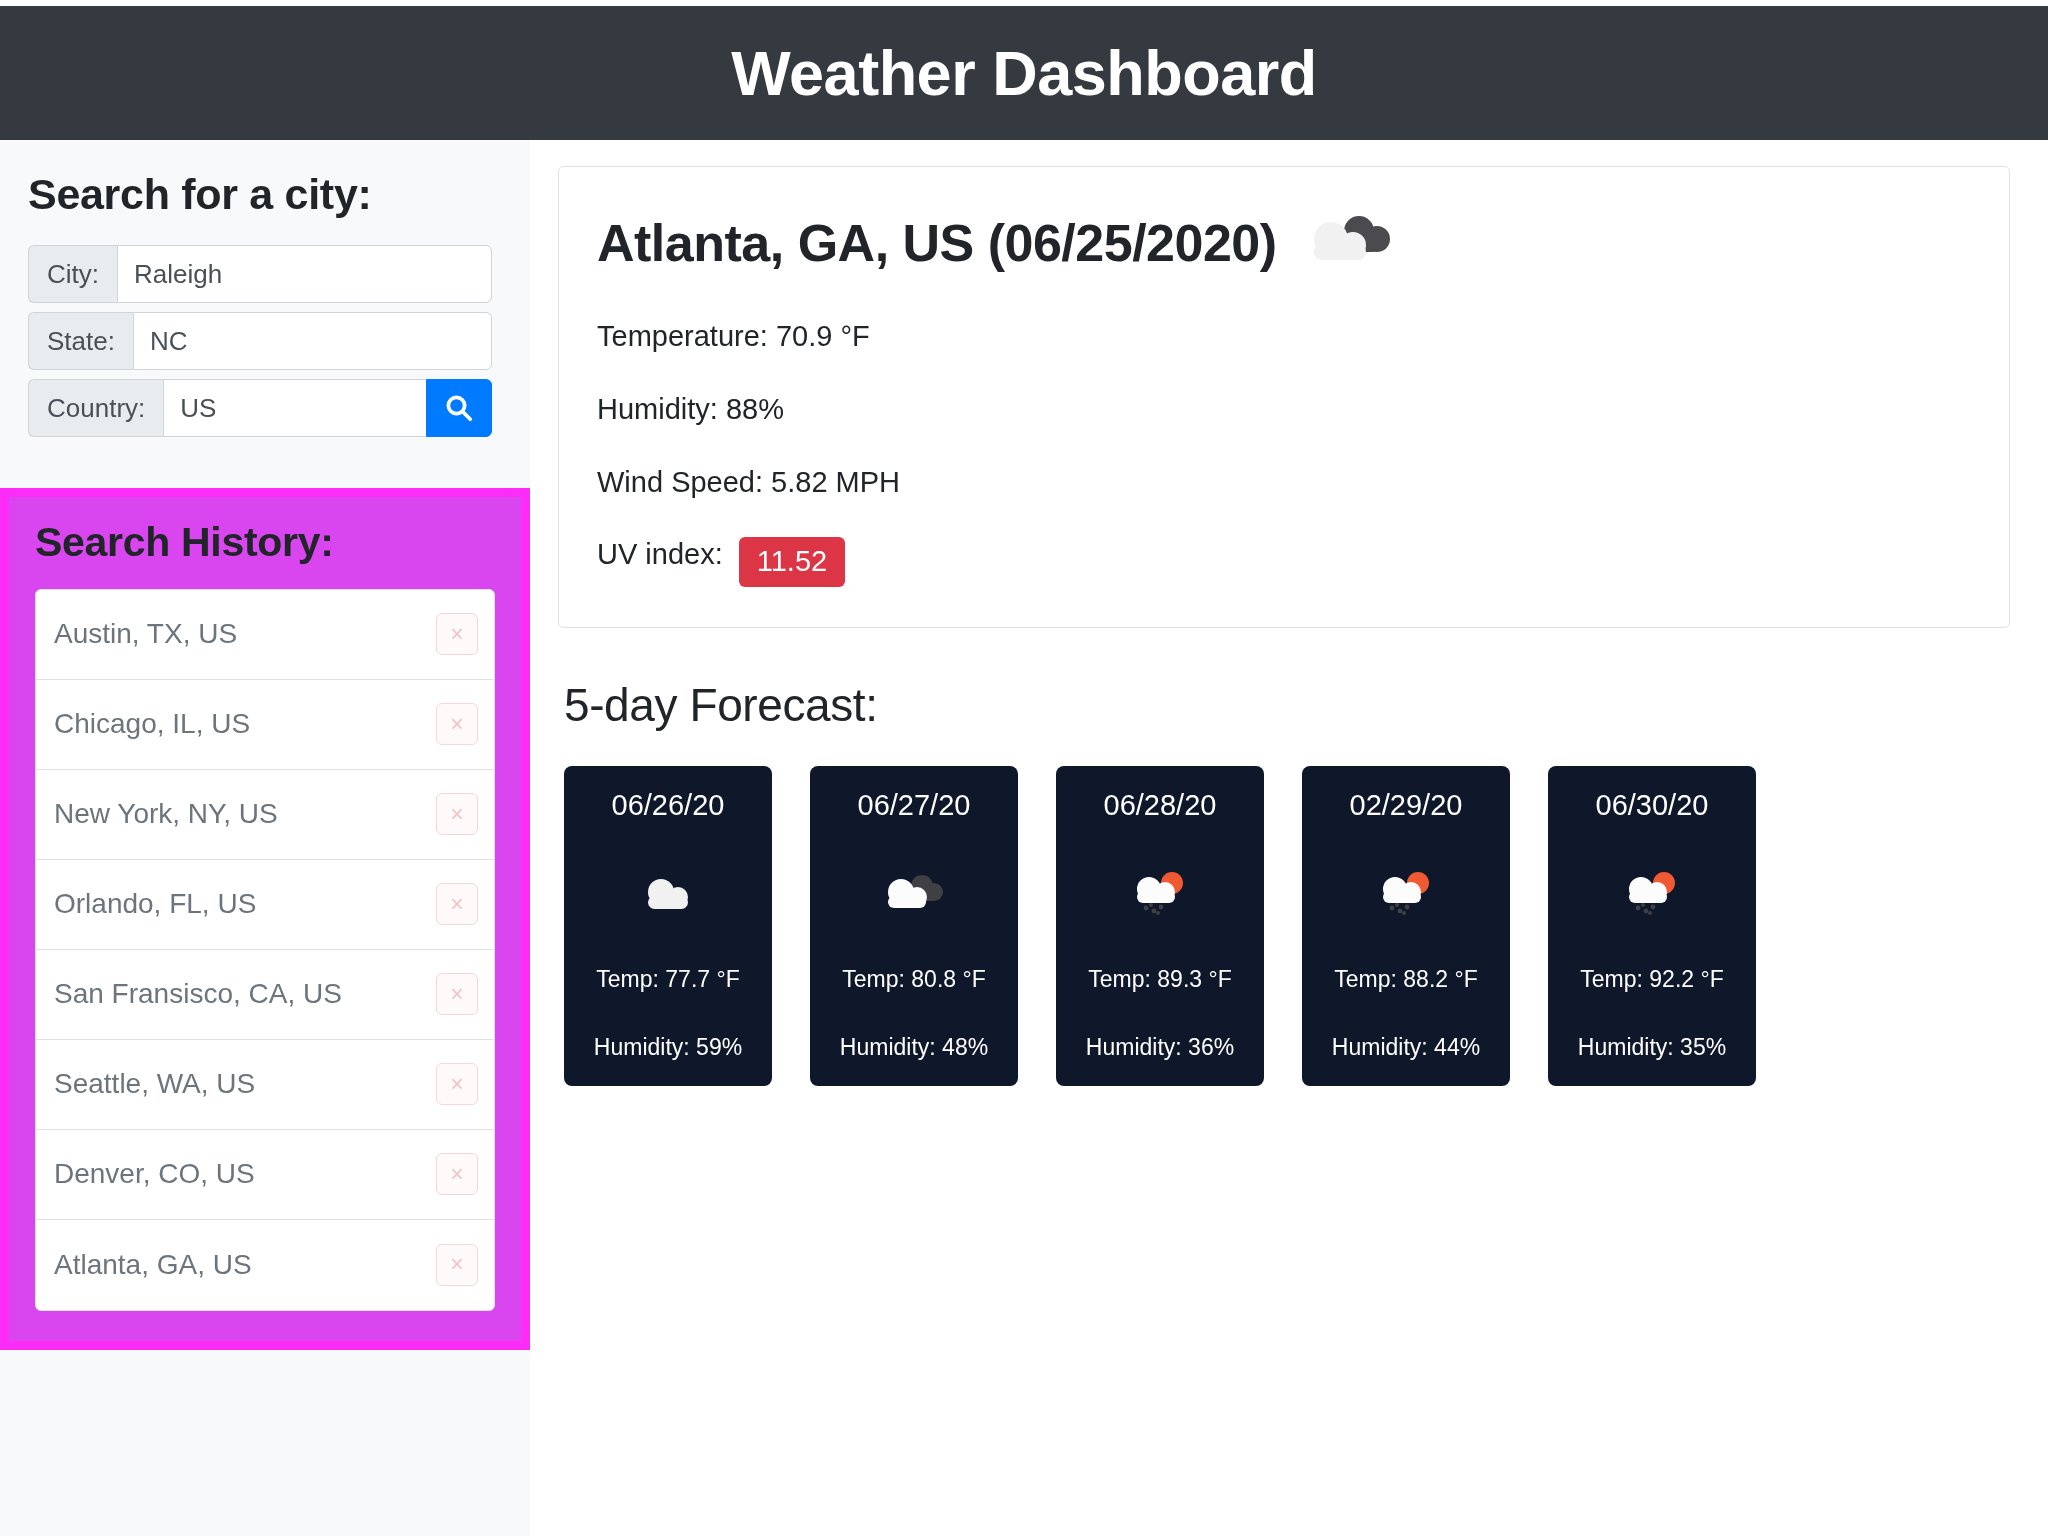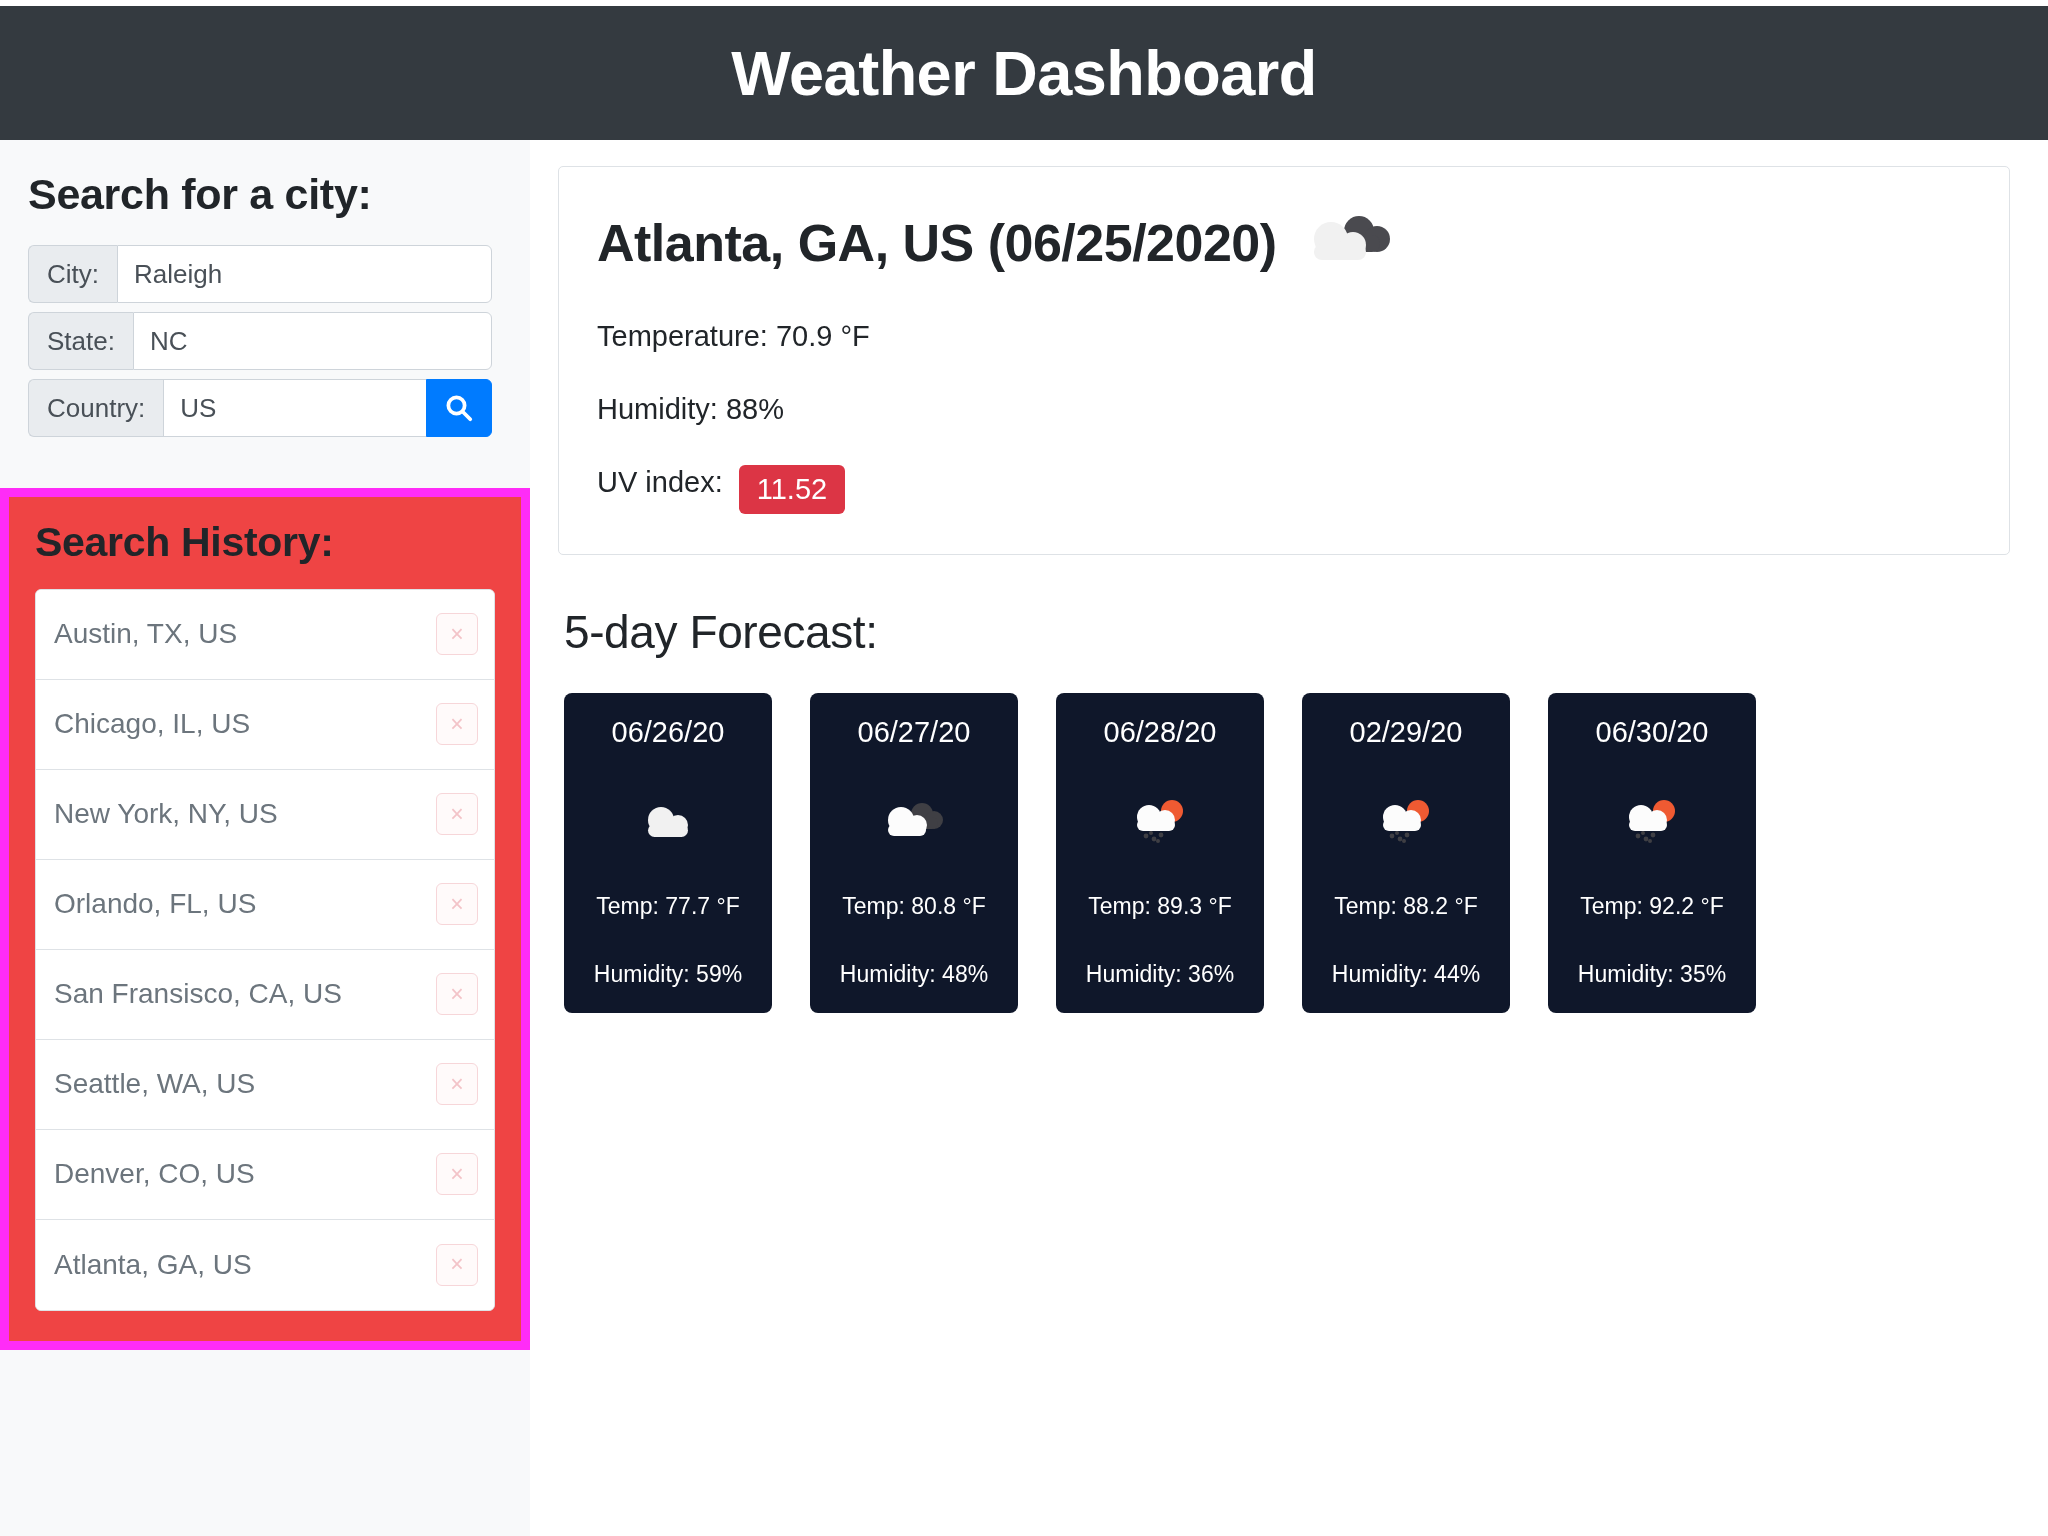--- a/index.html
+++ b/index.html
@@ -103,21 +103,21 @@
   .search-btn svg { width: 30px; height: 30px; display: block; }
 
   
   .history-outline {
     border: 9px solid #ff2cf7;
     margin: 0 0 0 0;
     width: 530px;
     background: #f8f9fa;
   }
   .history-panel {
-    background: #ef4444;
+    background: #d946ef;
     padding: 22px 26px 30px 26px;
   }
   .history-heading {
     font-size: 41px;
     font-weight: bold;
     color: #212529;
     margin: 0 0 22px 0;
     line-height: 1.15;
     letter-spacing: -0.3px;
   }
@@ -331,20 +331,21 @@
               <circle cx="28" cy="28" r="17"></circle>
               <circle cx="50" cy="34" r="13"></circle>
               <rect x="11" y="33" width="52" height="16" rx="8"></rect>
             </g>
           </svg>
         </span>
       </div>
 
       <div class="current-line">Temperature: 70.9 °F</div>
       <div class="current-line">Humidity: 88%</div>
+      <div class="current-line">Wind Speed: 5.82 MPH</div>
       <div class="current-line uv-row">
         <span>UV index:</span>
         <span class="uv-badge">11.52</span>
       </div>
     </div>
 
     <h2 class="forecast-heading">5-day Forecast:</h2>
 
     <div class="forecast-row">
 

